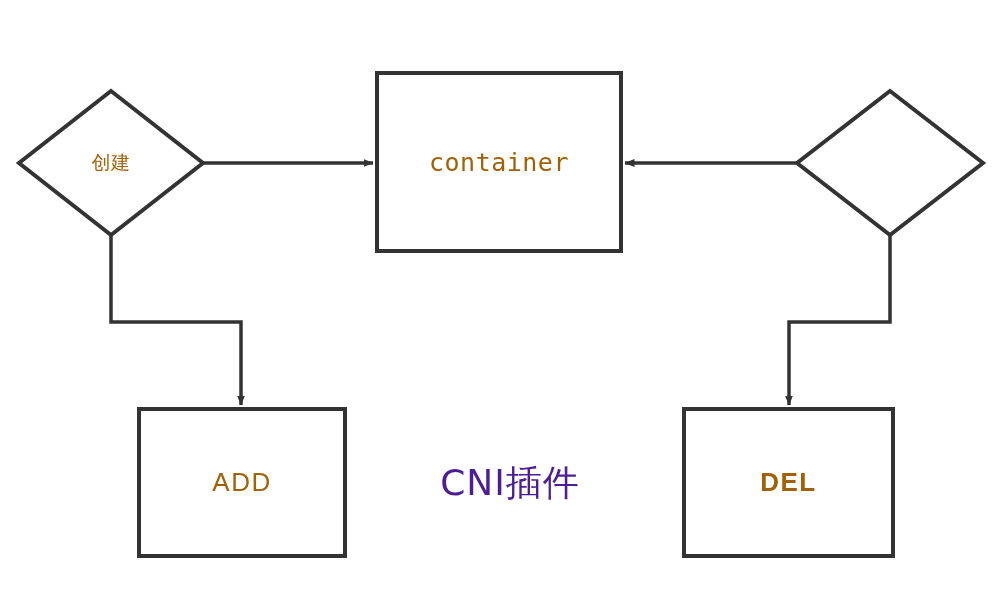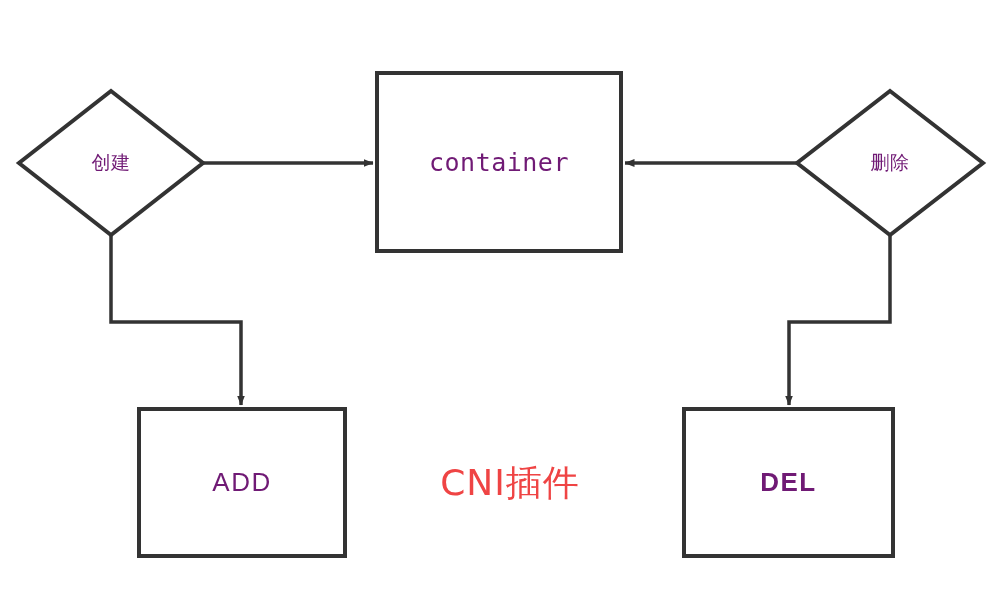--- a/index.html
+++ b/index.html
@@ -24,42 +24,42 @@
     top: 0;
     left: 0;
     width: 1000px;
     height: 595px;
   }
   .node-label {
     position: absolute;
     display: flex;
     align-items: center;
     justify-content: center;
-    color: #701a75;
+    color: #a16207;
     white-space: nowrap;
     pointer-events: none;
   }
   .label-diamond {
     font-family: "DejaVu Sans", sans-serif;
     font-size: 19px;
     letter-spacing: 0.5px;
   }
   .label-container-box {
     font-family: "DejaVu Sans Mono", monospace;
     font-size: 25px;
     letter-spacing: 0.5px;
   }
   .label-rect {
     font-family: "Liberation Sans", sans-serif;
     font-size: 26px;
     letter-spacing: 1.5px;
   }
   .caption-text {
     position: absolute;
-    color: #ef4444;
+    color: #4c1d95;
     font-family: "DejaVu Sans", sans-serif;
     font-size: 36px;
     letter-spacing: 1px;
     white-space: nowrap;
     display: flex;
     align-items: center;
     justify-content: center;
   }
 </style>
 </head>
@@ -88,21 +88,20 @@
 
     <path d="M797,163 L625,163" fill="none" stroke="#333333" stroke-width="3.5" marker-end="url(#arrowhead)"></path>
 
     <path d="M111,235 L111,322 L241,322 L241,405" fill="none" stroke="#333333" stroke-width="3.5" stroke-linejoin="miter" marker-end="url(#arrowhead)"></path>
 
     <path d="M890,235 L890,322 L789,322 L789,405" fill="none" stroke="#333333" stroke-width="3.5" stroke-linejoin="miter" marker-end="url(#arrowhead)"></path>
   </svg>
 
   <div class="node-label label-diamond" style="left:19px; top:131px; width:184px; height:64px;">创建</div>
 
-  <div class="node-label label-diamond" style="left:797px; top:131px; width:186px; height:64px;">删除</div>
 
   <div class="node-label label-rect" style="left:139px; top:409px; width:206px; height:147px;">ADD</div>
 
   <div class="node-label label-container-box" style="left:377px; top:73px; width:244px; height:178px;">container</div>
 
   <div class="node-label label-rect" style="left:684px; top:409px; width:209px; height:147px;font-weight:bold;">DEL</div>
 
   <div class="caption-text" style="left:390px; top:455px; width:240px; height:56px;">CNI插件</div>
 
 </div>

